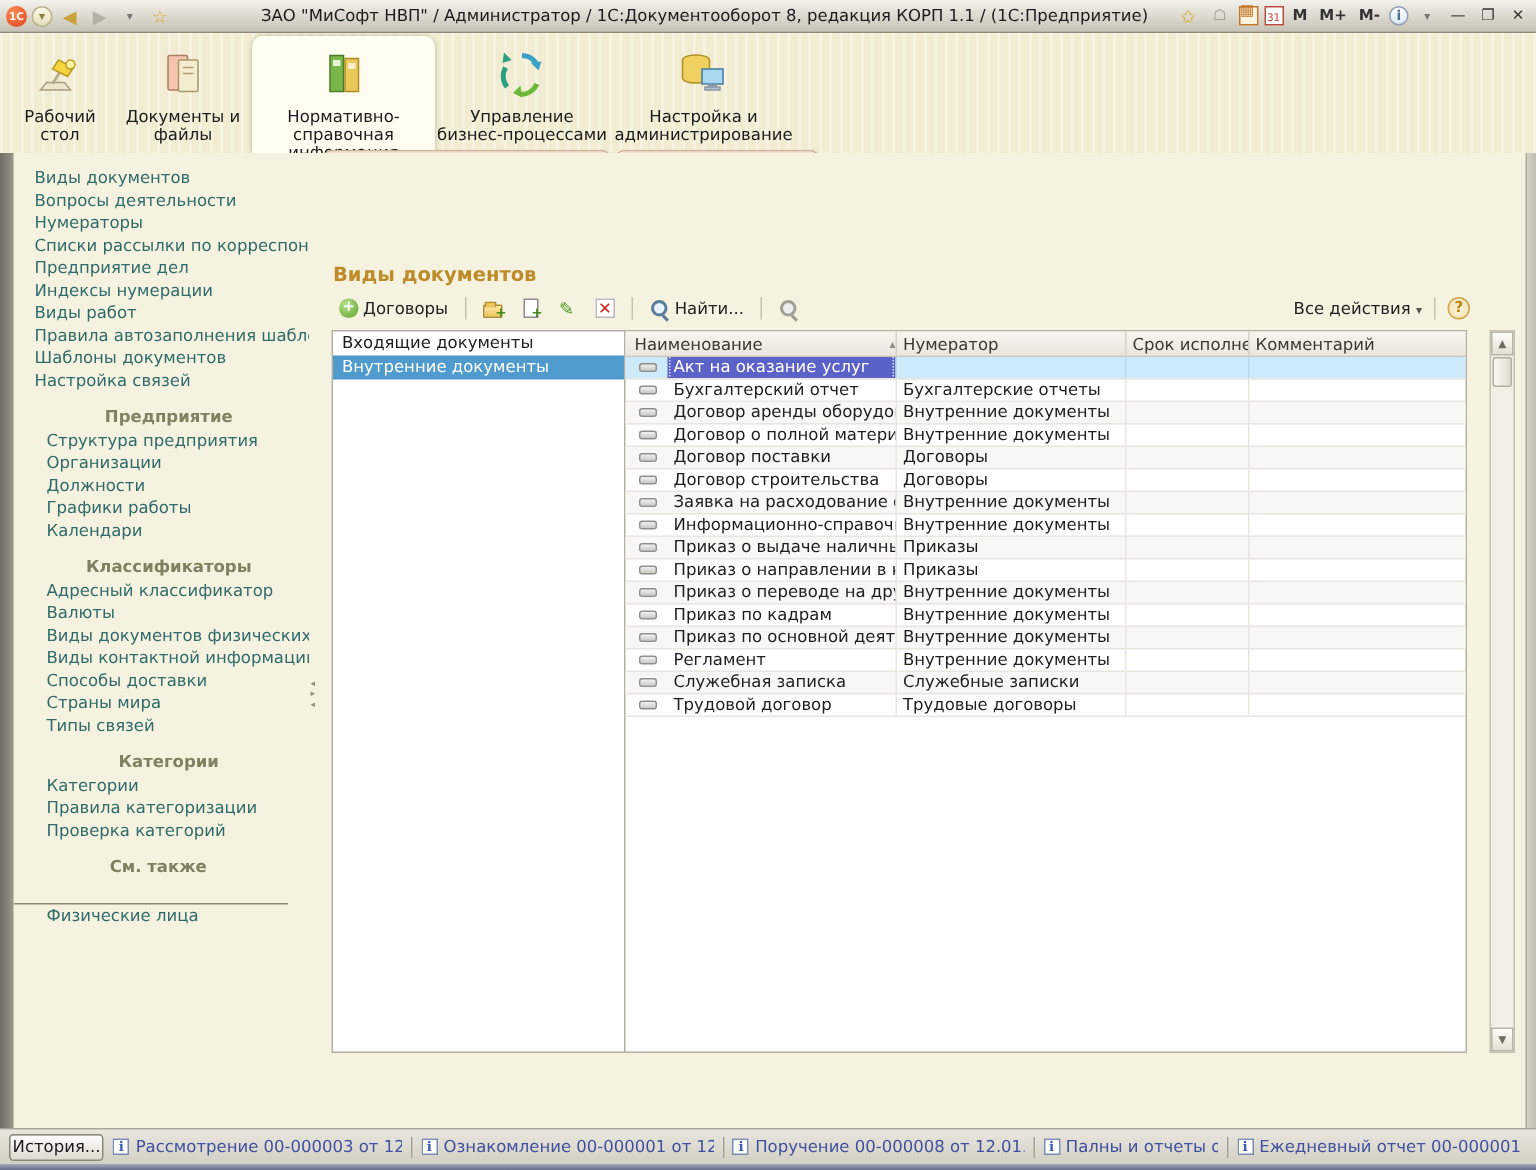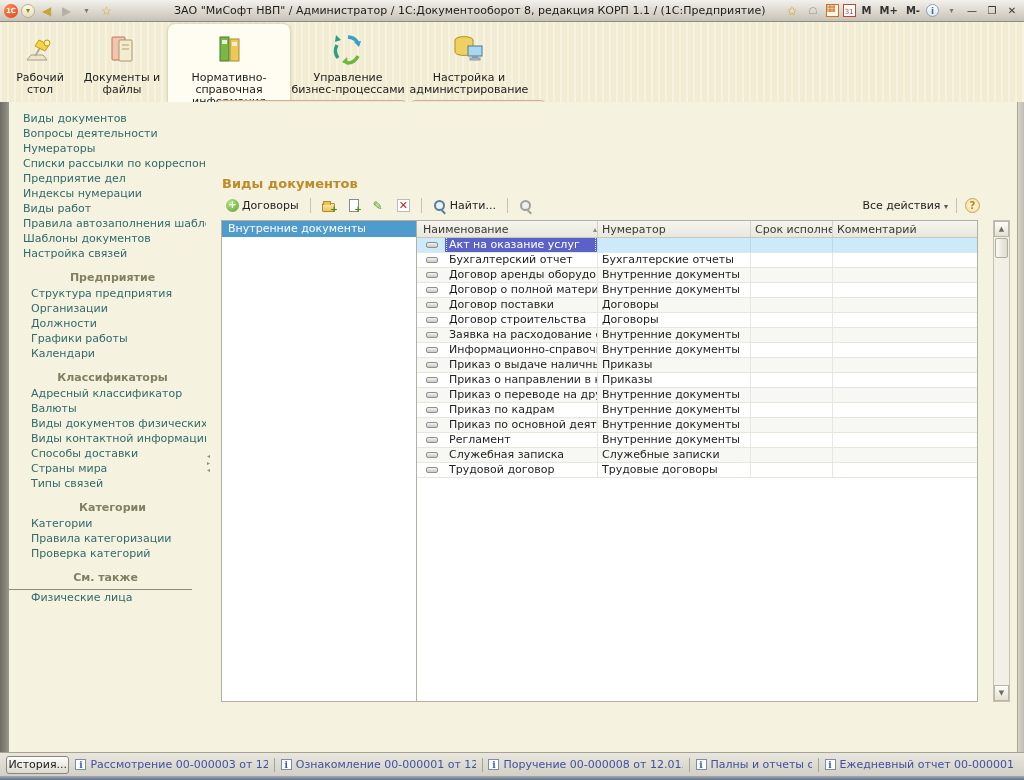--- a/index.html
+++ b/index.html
@@ -56,21 +56,21 @@
   .edge-left { position:absolute; left:0; top:0; width:9px; height:650px;
     background:linear-gradient(90deg,#6f6d65,#87857b 60%,#9c9a90); }
   .edge-right { position:absolute; right:0; top:0; width:7px; height:650px;
     background:linear-gradient(90deg,#d6d2c6,#c2beb2); border-left:1px solid #aba797; }
 
   
   .sidebar { position:absolute; left:9px; top:0; width:197px; height:650px; padding-top:9px; overflow:hidden; }
   .sb-item { padding:1px 4px 1px 14px; color:#2f6b6b; white-space:nowrap; overflow:hidden; line-height:13px; }
   .sb-item.indent { padding-left:22px; }
   .sb-head { padding:10px 4px 2px 14px; color:#808062; font-weight:bold;text-align:center; }
-  .sb-head.rule { border-bottom:1px solid #8a8a76; margin-right:14px; padding-bottom:5px; }
+  .sb-head.rule { border-bottom:1px solid #8a8a76; margin-right:14px; padding-bottom:18px; }
   .splitter { position:absolute; left:206px; top:0; width:7px; height:650px; }
   .splitter .grip { position:absolute; top:350px; left:1px; color:#8f8d80; font-size:6px; line-height:7px; }
 
   
   .main-title { position:absolute; left:222px; top:74px; font-size:13px; font-weight:bold; color:#bd8b28; }
   .toolbar { position:absolute; left:221px; top:93px; height:21px; display:flex; align-items:center; gap:4px; }
   .tool-sep { width:1px; height:15px; background:#c6c2b4; margin:0 2px; }
   .tbtn { display:flex; align-items:center; gap:3px; padding:1px 4px; border:1px solid rgba(0,0,0,0); border-radius:2px; }
   .plus-circle { width:13px; height:13px; border-radius:50%; background:radial-gradient(circle at 35% 30%,#b8e08a,#5aa42c);
     color:#fff; font-weight:bold; font-size:10px; line-height:12px; text-align:center; }
@@ -318,20 +318,21 @@
     <div class="all-actions">
       <span>
         <span>Все действия</span>
         <span style="font-size:8px;color:#555;"> ▾</span>
       </span>
       <span class="tool-sep"></span>
       <span class="help-circ">?</span>
     </div>
 
     <div class="folders" id="folder-list">
+        <div class="f-item">Входящие документы</div>
         <div class="f-item sel">Внутренние документы</div>
       </div>
 
     <div class="grid">
       <div class="g-head" id="grid-head">
           <div class="g-hcell c-name" style="padding-left: 6px;">Наименование<span class="sort">▴</span></div>
           <div class="g-hcell c-num">Нумератор</div>
           <div class="g-hcell c-srok">Срок исполнения</div>
           <div class="g-hcell c-comm">Комментарий</div>
         </div>

